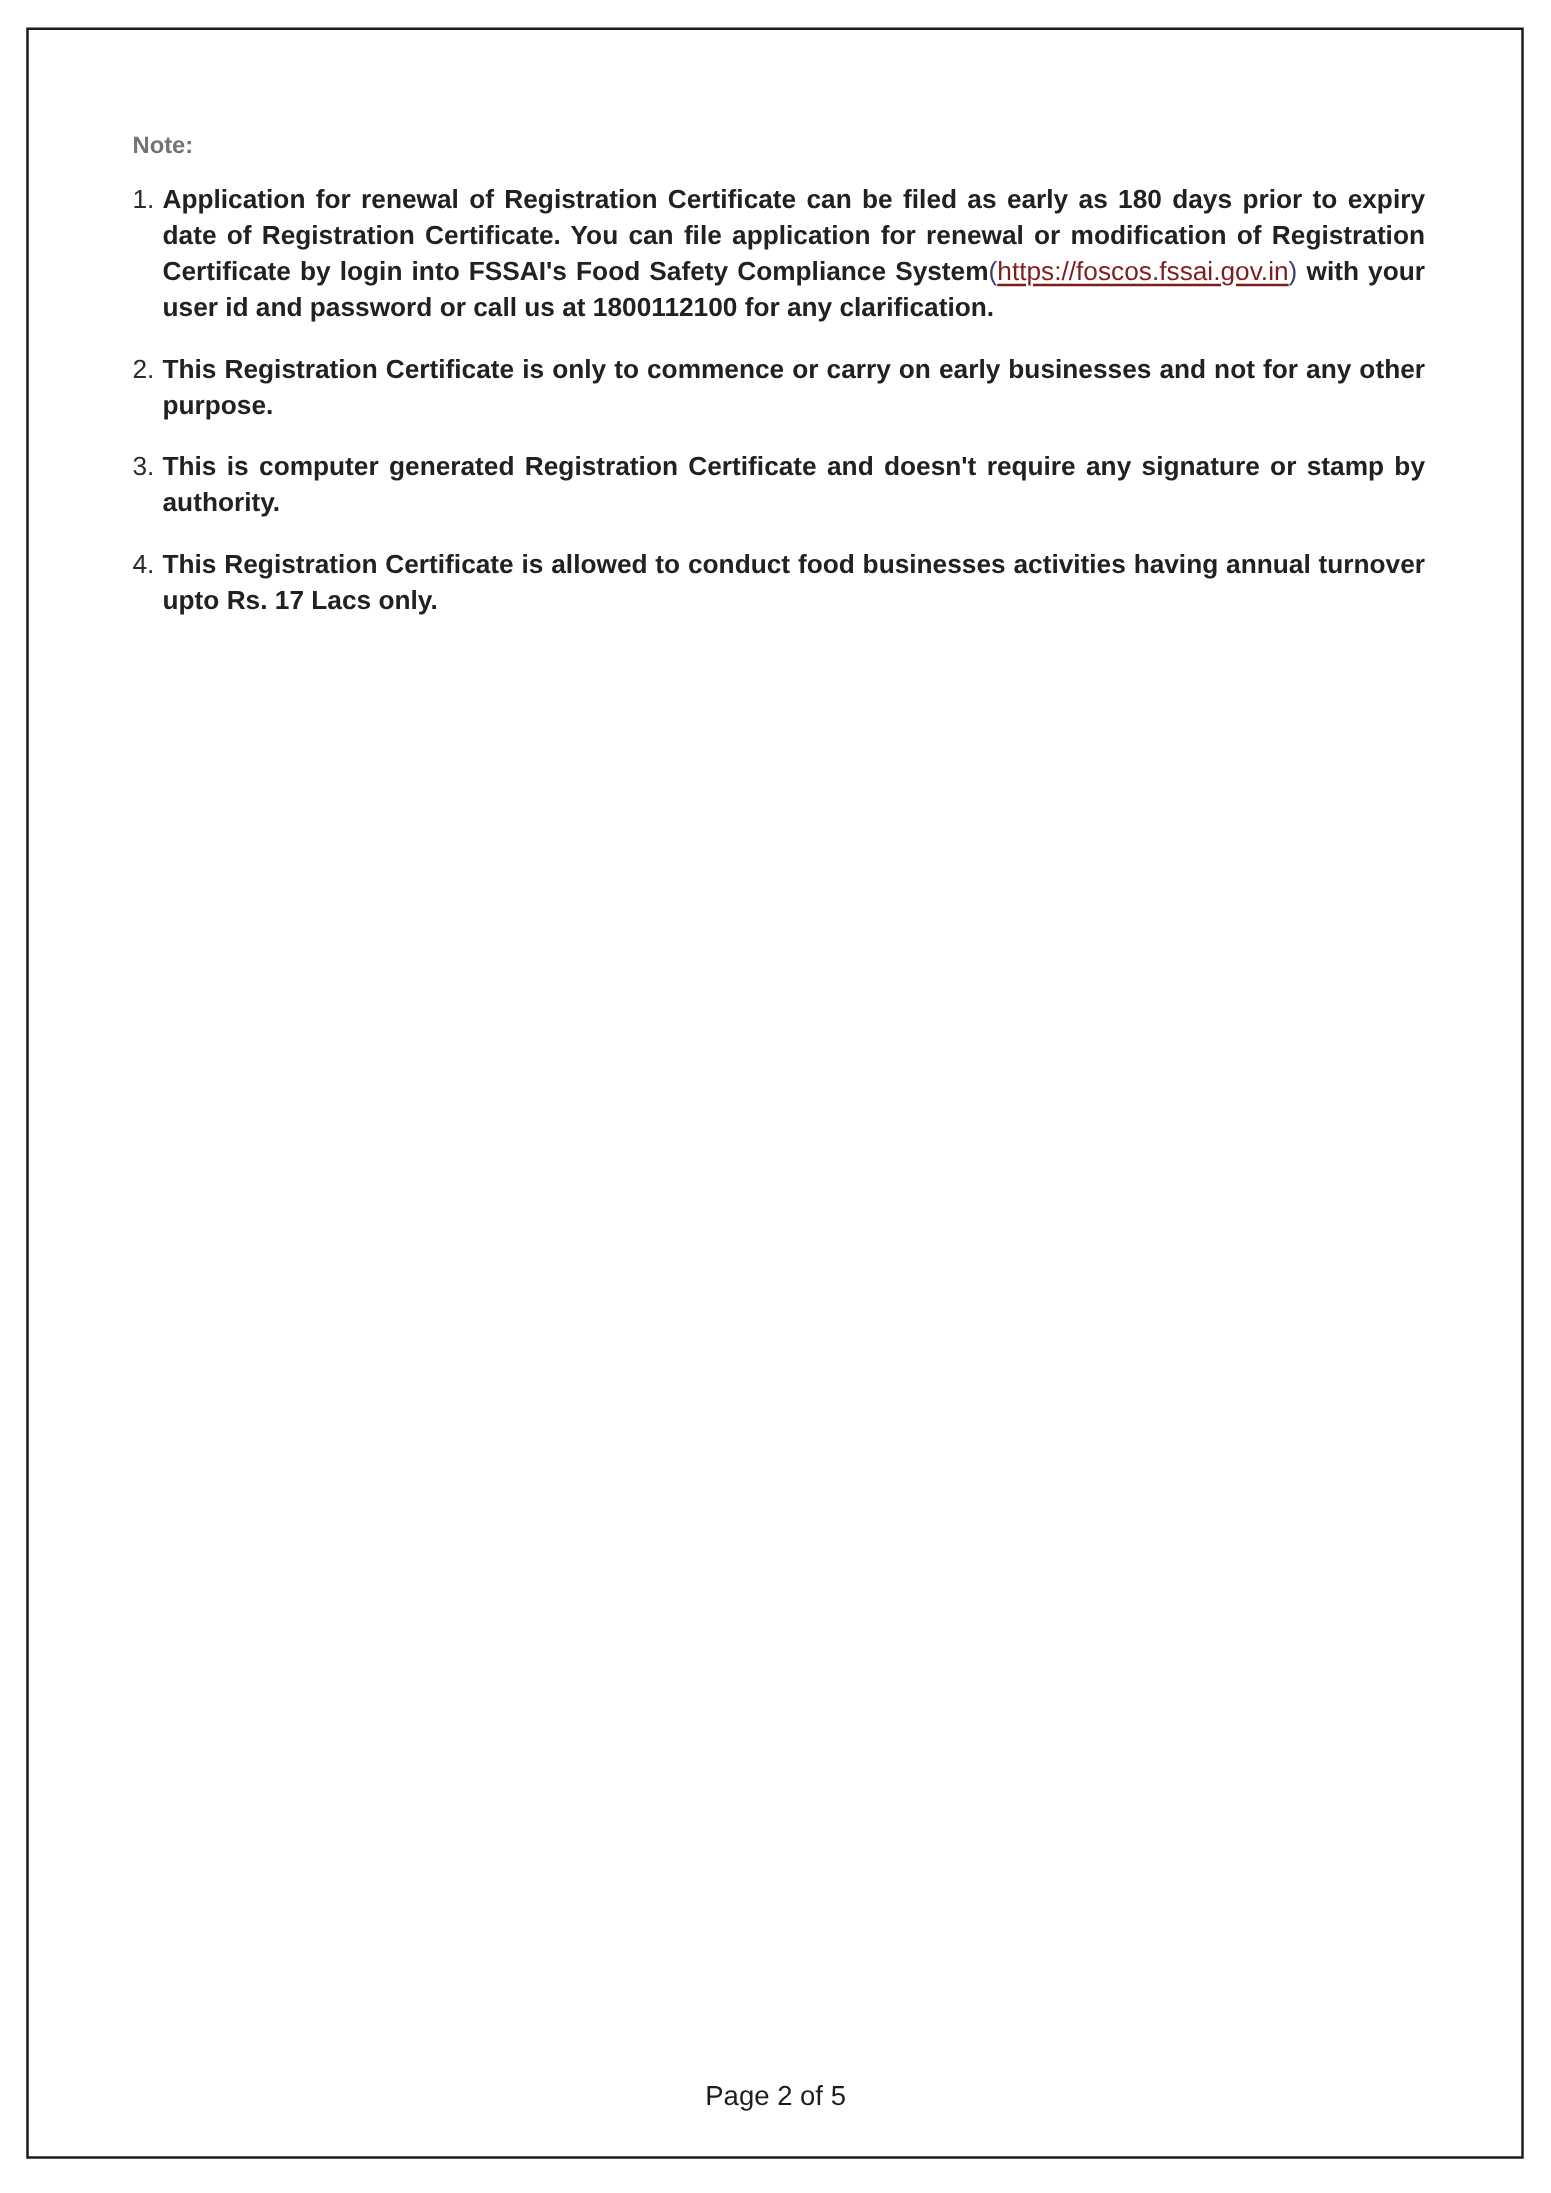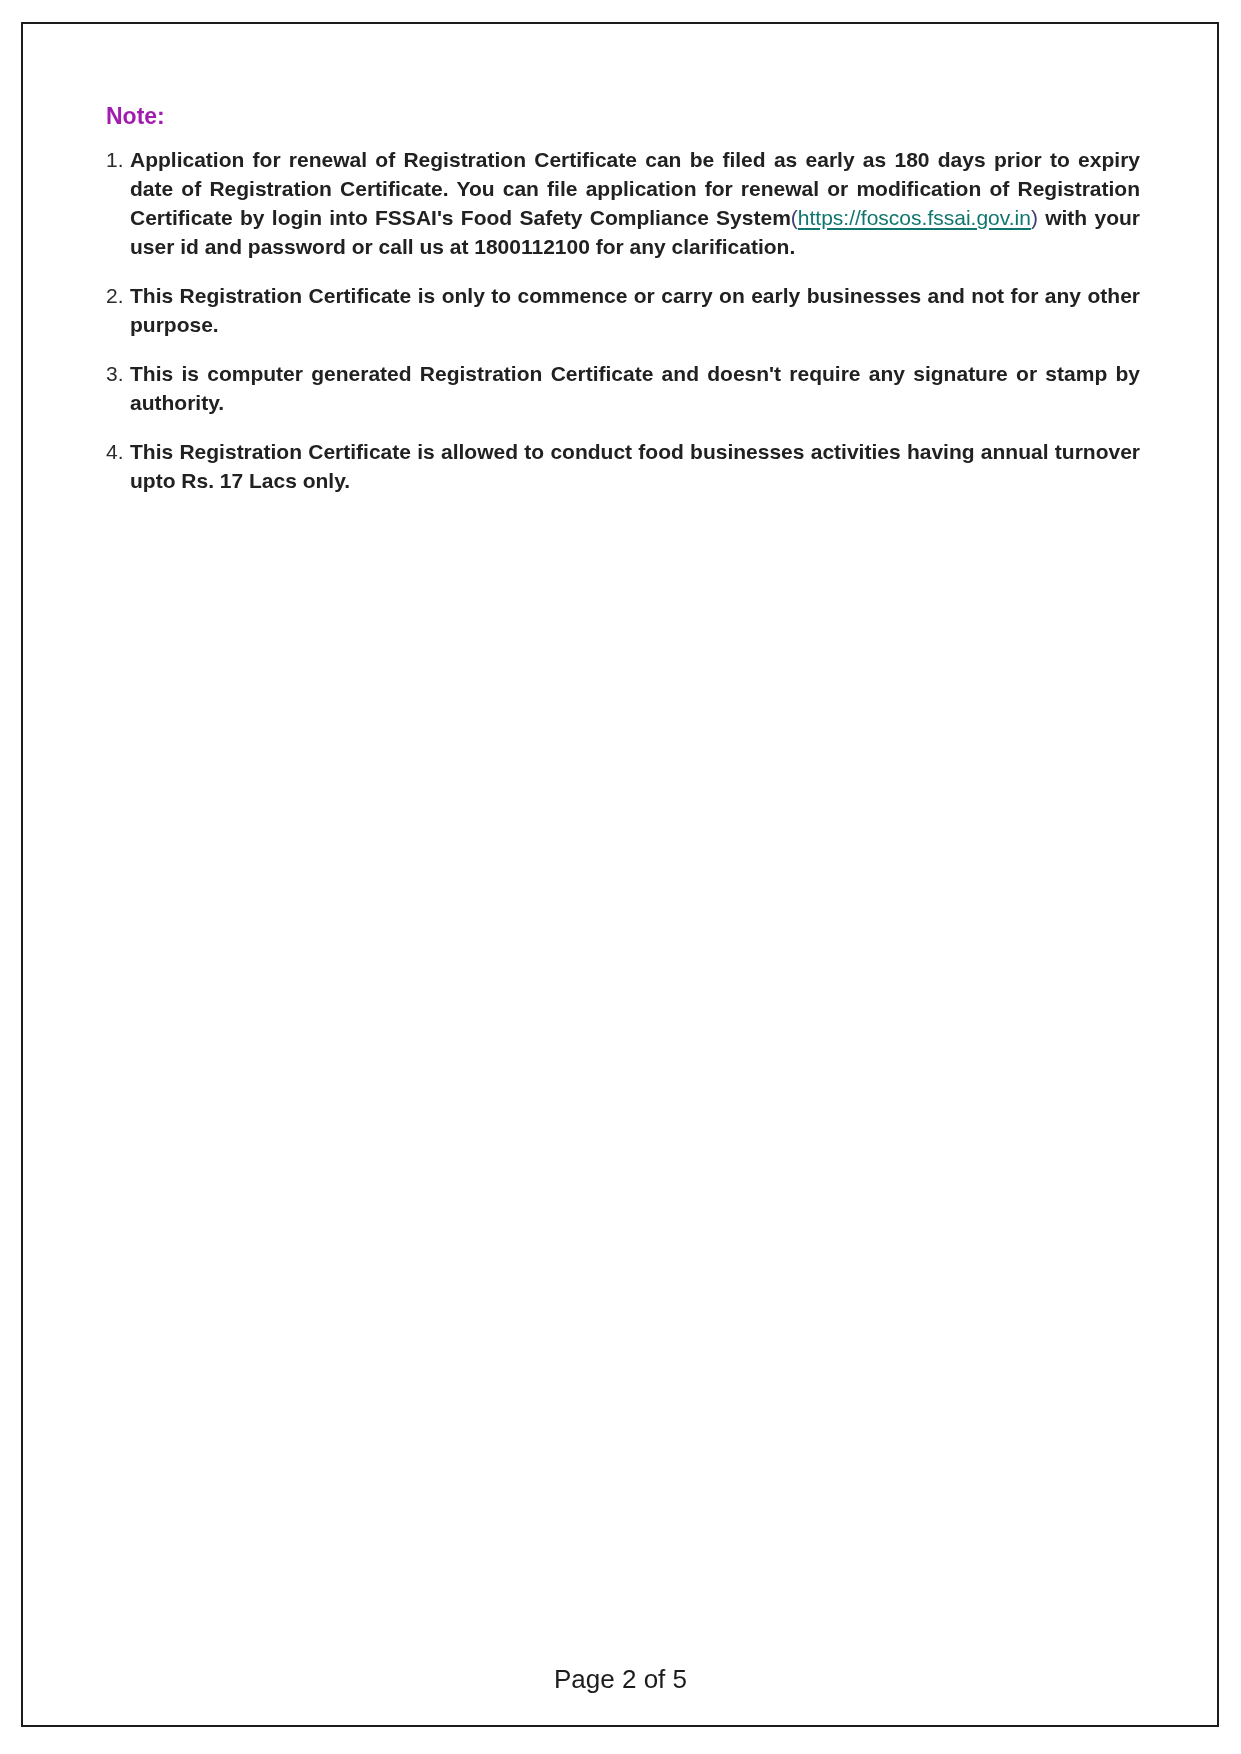--- a/index.html
+++ b/index.html
@@ -22,24 +22,24 @@
     border: 2px solid #1c1c1c;
     background: #ffffff;
   }
   .content {
     position: absolute;
     left: 83px;
     right: 77px;
     top: 78px;
   }
   .note-label {
-    font-size: 23px;
+    font-size: 19px;
     font-weight: 700;
     line-height: 29px;
-    color: #a21caf;
+    color: #737373;
   }
   .note-list {
     margin-top: 14px;
   }
   .item {
     position: relative;
     padding-left: 24px;
     margin-bottom: 20px;
     font-size: 21px;
     line-height: 29px;
@@ -55,33 +55,33 @@
     display: block;
     text-align: justify;
     font-weight: 700;
     color: #212121;
   }
   .paren {
     font-weight: 400;
     color: #3f3f70;
   }
   .link {
-    color: #0f766e;
+    color: #7f1d1d;
     font-weight: 400;
     text-decoration: underline;
     text-underline-offset: 3px;
     cursor: pointer;
   }
   .footer {
     position: absolute;
     left: 0;
     top: 1664px;
     width: 100%;
     text-align: center;
-    font-size: 26px;
+    font-size: 22px;
     font-weight: 400;
     color: #1c1c1c;
   }
 </style>
 </head>
 <body>
 
 <div class="page">
   <div class="frame">
     <div class="content">

